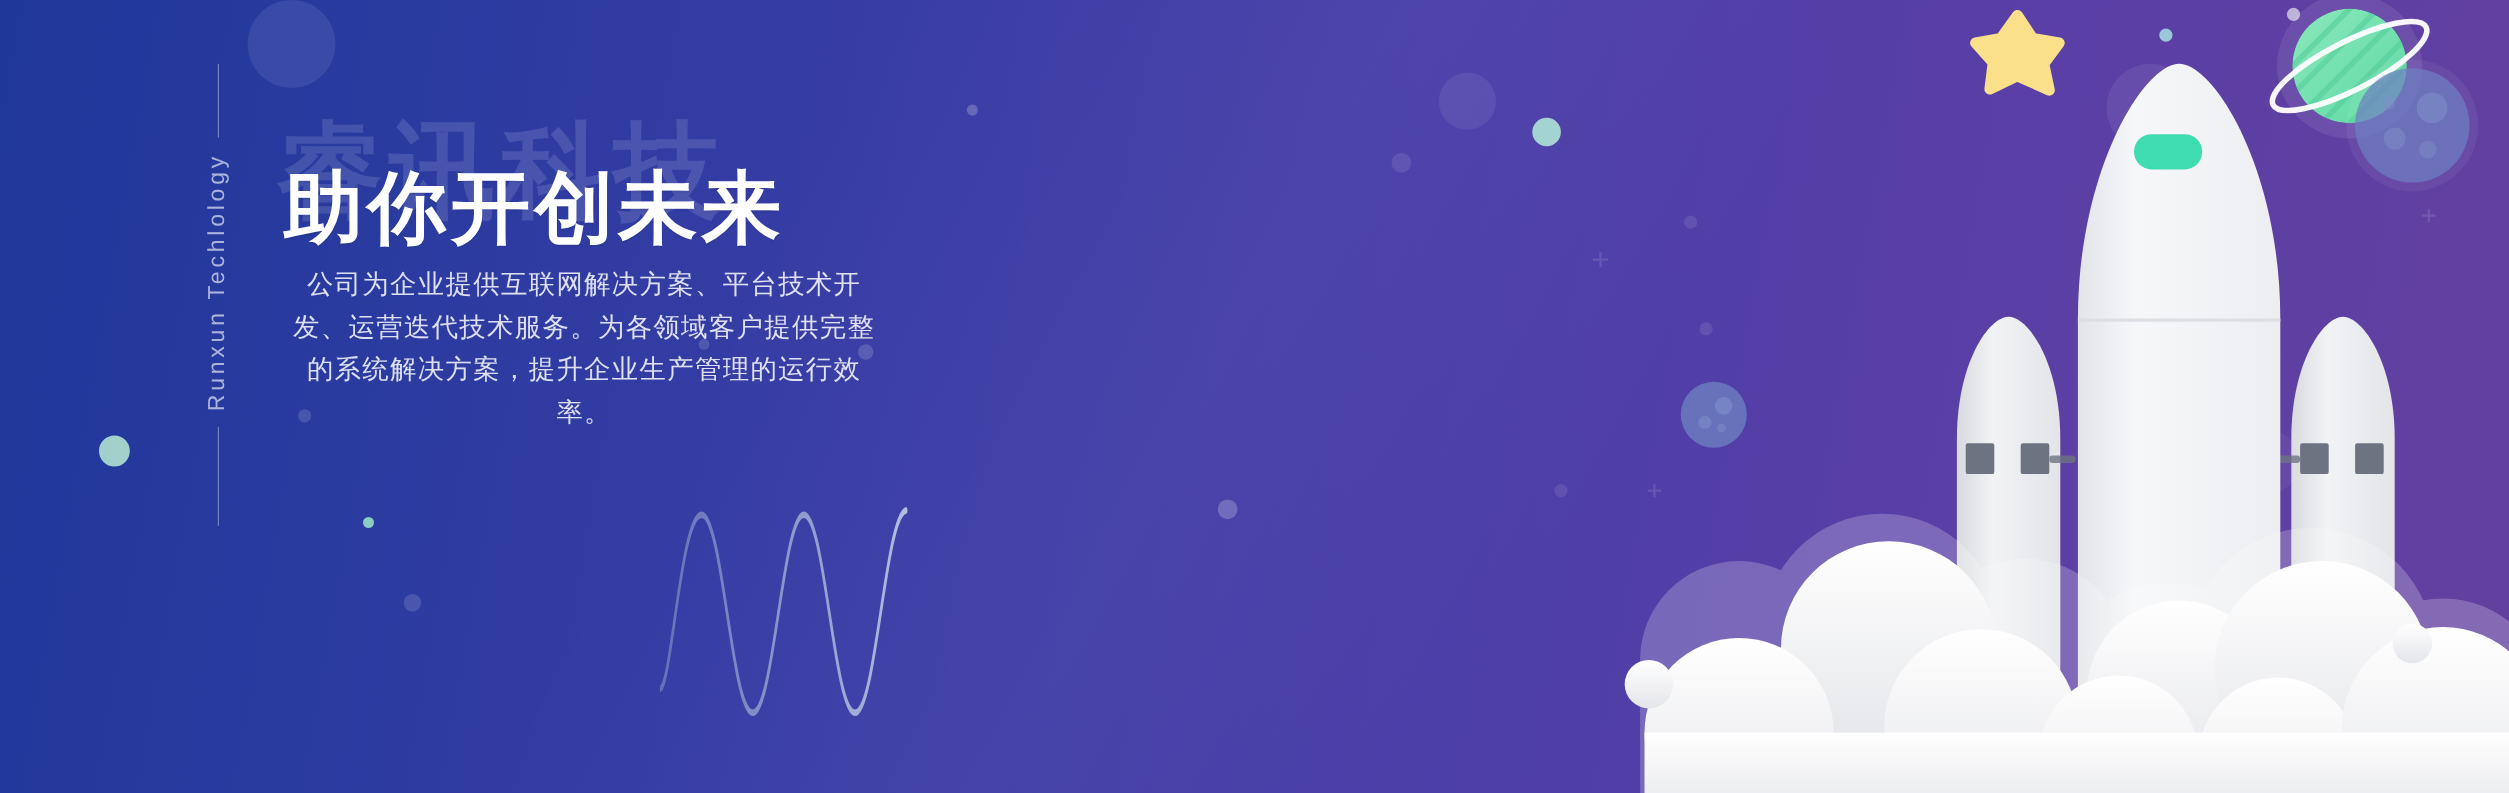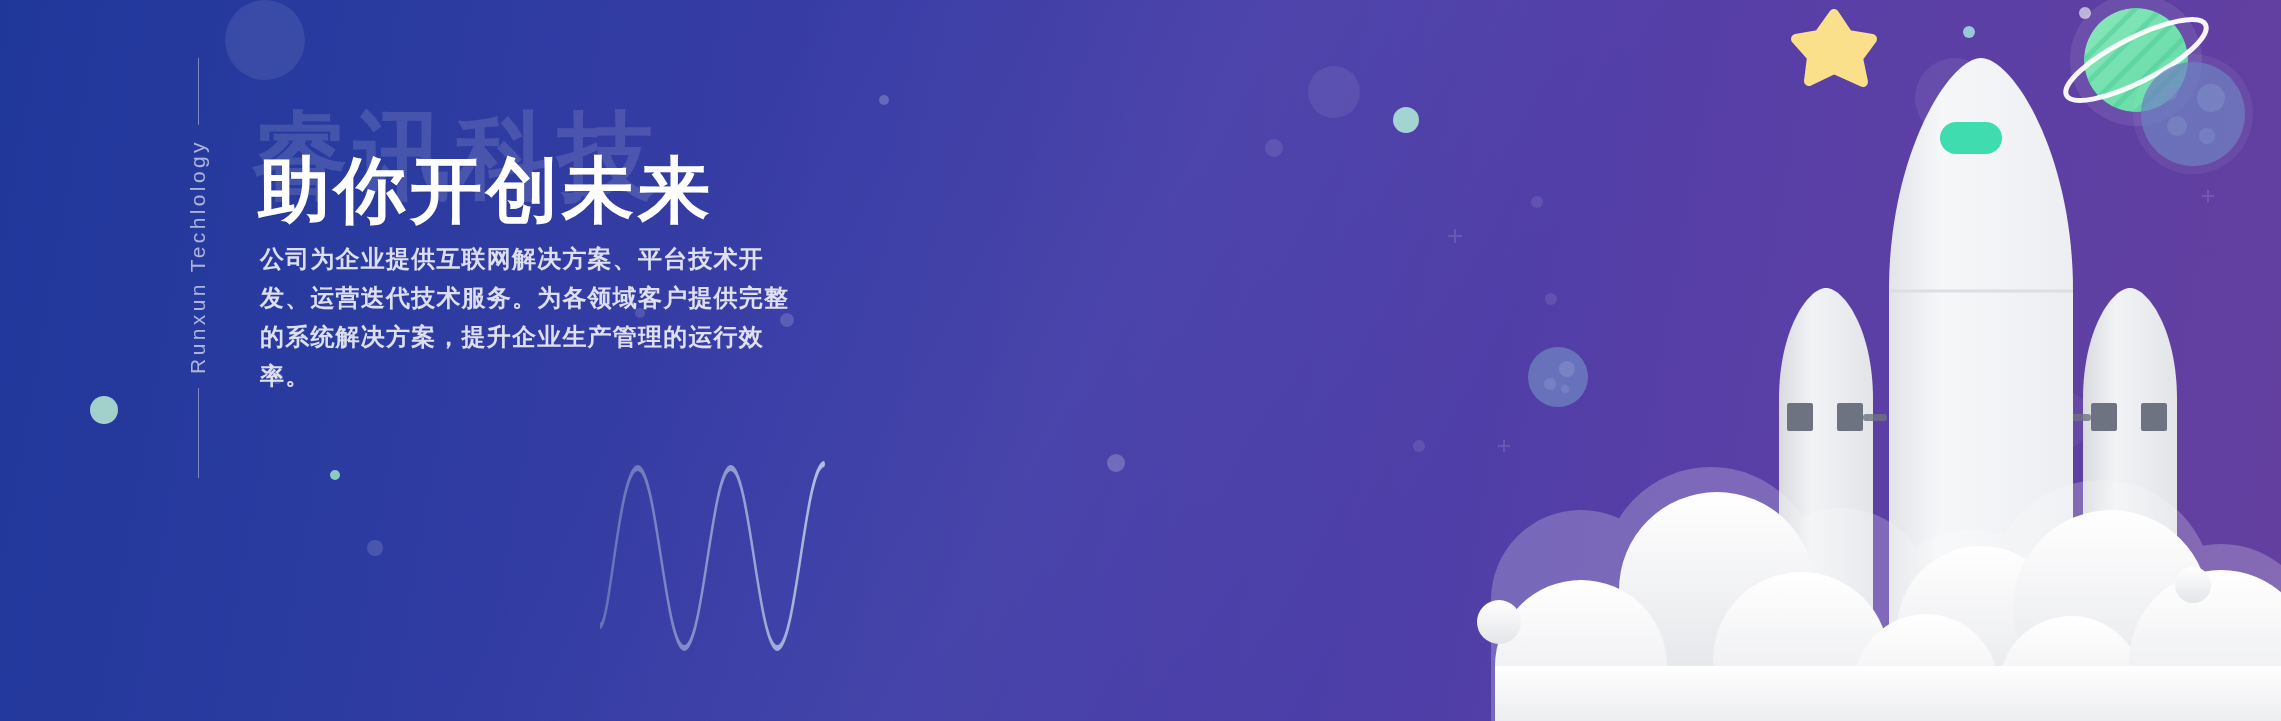--- a/index.html
+++ b/index.html
@@ -47,21 +47,21 @@
   .headline{
     position:absolute; left:0; top:58px;
     font-size:72px; font-weight:700; letter-spacing:4px;
     color:#ffffff; line-height:1.12; white-space:nowrap;
     text-shadow:0 1px 0 rgba(0,0,0,0.06);
   }
   .para{
     position:absolute; left:2px; top:148px;
     width:542px;
     font-size:24px; line-height:1.62; letter-spacing:1.2px;
-    color:rgba(255,255,255,0.84); font-weight:700;
+    color:rgba(255,255,255,0.84); font-weight:400;text-align:center;
   }
 
   
   .wave{ position:absolute; left:600px; top:448px; }
 
   
   .scene{ position:absolute; right:0; top:0; width:1000px; height:721px; }
 </style>
 </head>
 <body>

